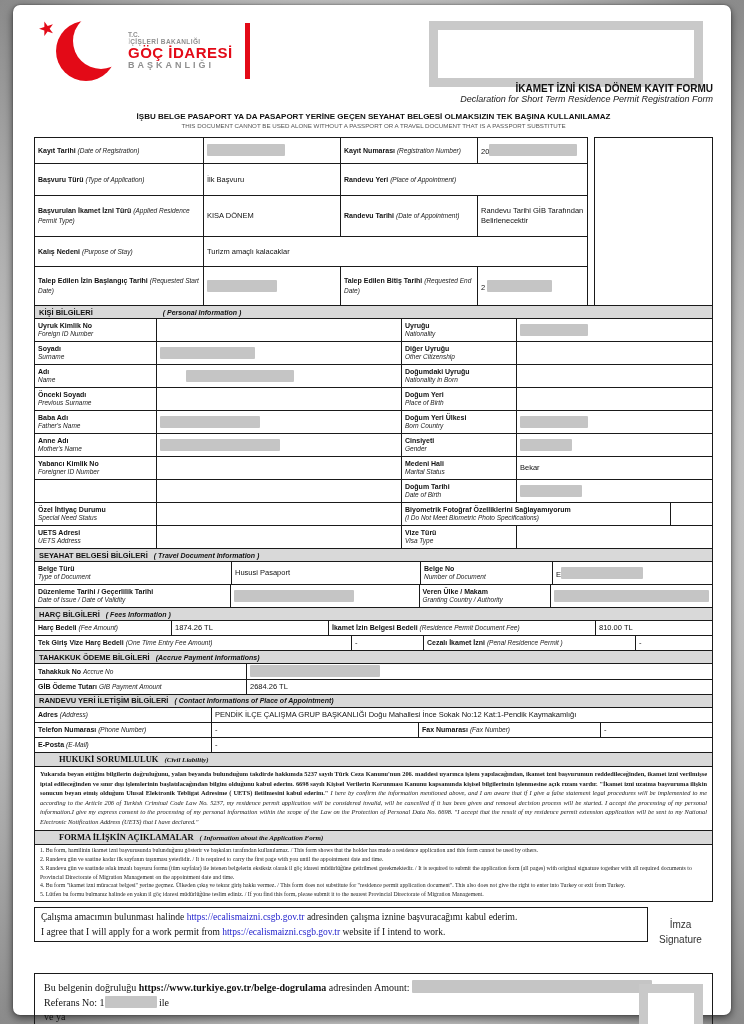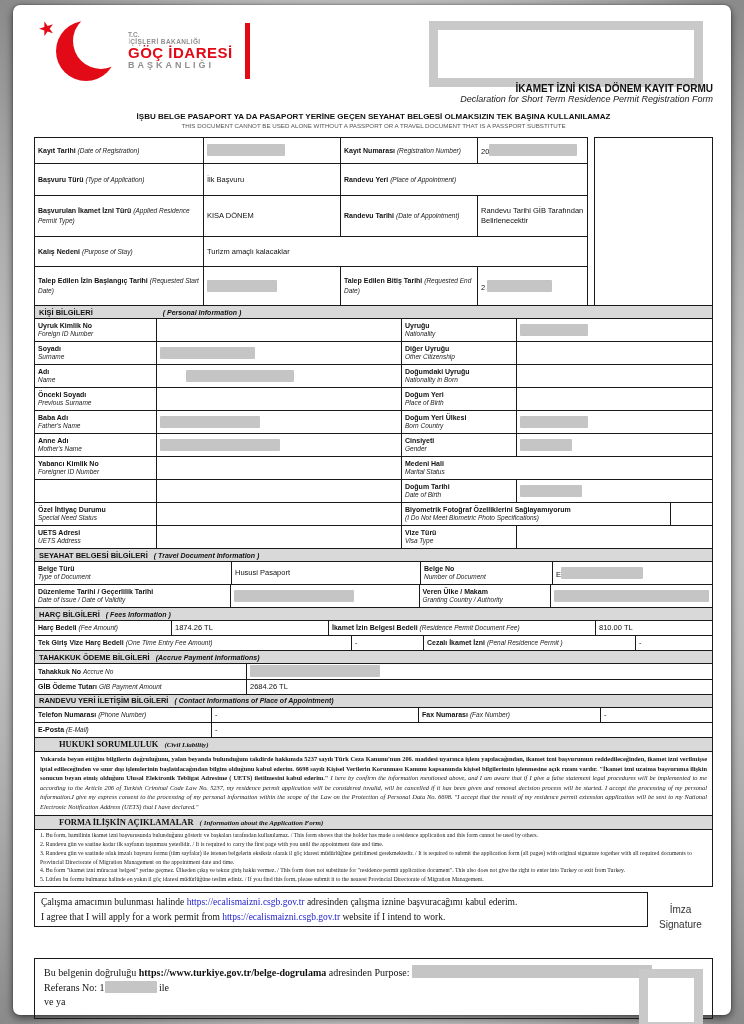--- a/index.html
+++ b/index.html
@@ -273,20 +273,23 @@
     <div class="row kr">
       <div class="c ka">
               <div class="l lb"><span>Yabancı Kimlik No</span> <i>Foreigner ID Number</i></div>
             </div>
       <div class="c kb">
               <div class="v"></div>
             </div>
       <div class="c kc">
               <div class="l lb"><span>Medeni Hali</span> <i>Marital Status</i></div>
             </div>
+      <div class="c kd">
+              <div class="v">Bekar</div>
+            </div>
     </div>
     <div class="row kr">
       <div class="c ka">
               <div class="l"></div>
             </div>
       <div class="c kb">
               <div class="v"></div>
             </div>
       <div class="c kc">
               <div class="l lb"><span>Doğum Tarihi</span> <i>Date of Birth</i></div>
@@ -416,20 +419,28 @@
               <div class="v">2684.26 TL</div>
             </div>
     </div>
   </div>
 
   <div class="sec">
     <div class="bar">
             <span>RANDEVU YERİ İLETİŞİM BİLGİLERİ</span>
             <i>( Contact Informations of Place of Appointment)</i>
           </div>
+    <div class="row f1">
+      <div class="c ca">
+              <div class="l"><span>Adres</span> <i>(Address)</i></div>
+            </div>
+      <div class="c cb">
+              <div class="v">PENDİK İLÇE ÇALIŞMA GRUP BAŞKANLIĞI  Doğu Mahallesi İnce Sokak No:12 Kat:1-Pendik Kaymakamlığı</div>
+            </div>
+    </div>
     <div class="row f1">
       <div class="c ca">
               <div class="l"><span>Telefon Numarası</span> <i>(Phone Number)</i></div>
             </div>
       <div class="c cv">
               <div class="v">-</div>
             </div>
       <div class="c cf">
               <div class="l"><span>Fax Numarası</span> <i>(Fax Number)</i></div>
             </div>
@@ -474,21 +485,21 @@
       <div><span>Çalışma amacımın bulunması halinde</span> <a class="lnk">https://ecalismaizni.csgb.gov.tr</a> <span>adresinden çalışma iznine başvuracağımı kabul ederim.</span></div>
       <div><span>I agree that I will apply for a work permit from</span> <a class="lnk">https://ecalismaizni.csgb.gov.tr</a> <span>website if I intend to work.</span></div>
     </div>
     <div class="imzabox">
       <div>İmza</div>
       <div>Signature</div>
     </div>
   </div>
 
   <div class="verifybox">
-    <div><span>Bu belgenin doğruluğu</span> <b>https://www.turkiye.gov.tr/belge-dogrulama</b> <span>adresinden Purpose:</span> <span class="rd" style="width:240px;height:13px"></span></div>
+    <div><span>Bu belgenin doğruluğu</span> <b>https://www.turkiye.gov.tr/belge-dogrulama</b> <span>adresinden Amount:</span> <span class="rd" style="width:240px;height:13px"></span></div>
     <div><span>Referans No: 1</span><span class="rd" style="width:52px"></span> <span>ile</span></div>
     <div>ve ya</div>
 
     <div class="qr"></div>
   </div>
 
 </div>
 </div>
 </div>
 

